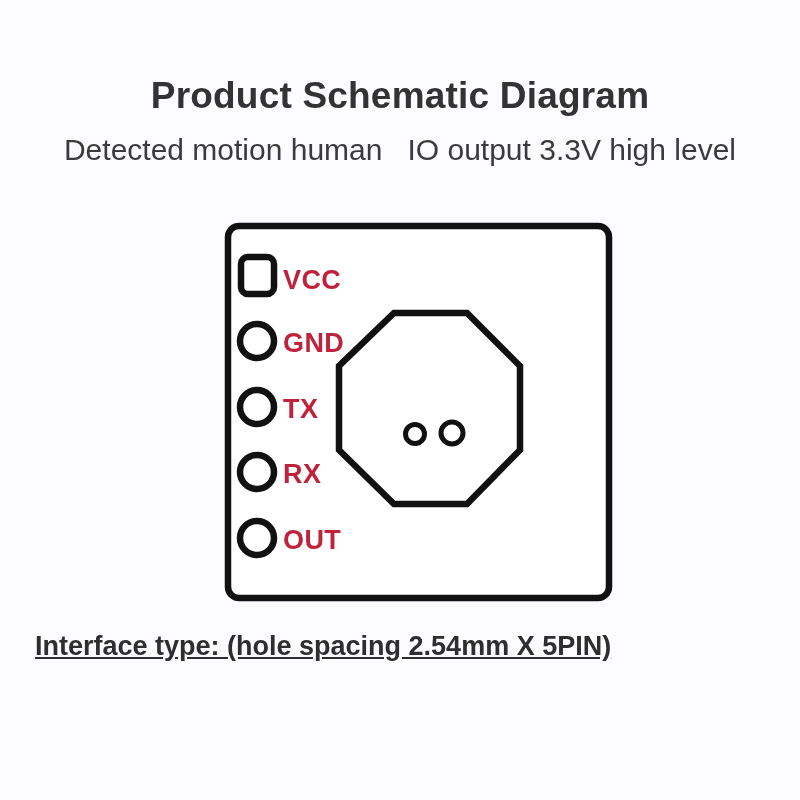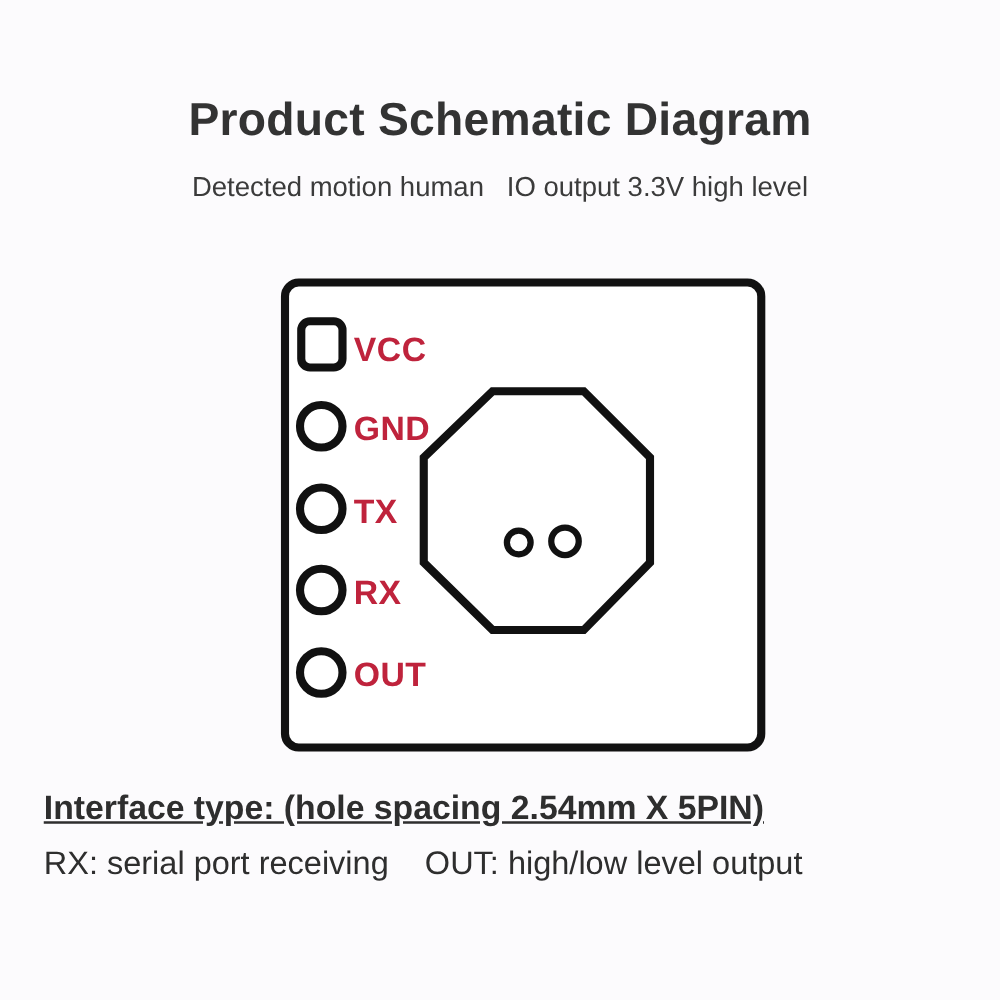--- a/index.html
+++ b/index.html
@@ -44,21 +44,21 @@
     white-space: nowrap;
   }
   .subtitle {
     position: absolute;
     left: 0;
     top: 60px;
     width: 800px;
     text-align: center;
     font-family: "Liberation Sans", sans-serif;
     font-weight: normal;
-    font-size: 22px;
+    font-size: 30px;
     line-height: 32px;
     color: #3b3b3b;
     white-space: pre;
   }
 
   
   .diagram-wrap {
     position: absolute;
     left: 12px;
     top: 0;
@@ -140,16 +140,15 @@
       <text class="pin-label" x="271" y="483">RX</text>
 
       <circle cx="245" cy="538" r="17" fill="#ffffff" stroke="#111111" stroke-width="6.5"></circle>
       <text class="pin-label" x="271" y="549">OUT</text>
 
     </svg>
   </div>
 
   <div class="footer">
     <div class="footer-line bold">Interface type: (hole spacing 2.54mm X 5PIN)</div>
-    <div class="footer-line normal">RX: serial port receiving    OUT: high/low level output</div>
   </div>
 
 </div>
 
 </body></html>

